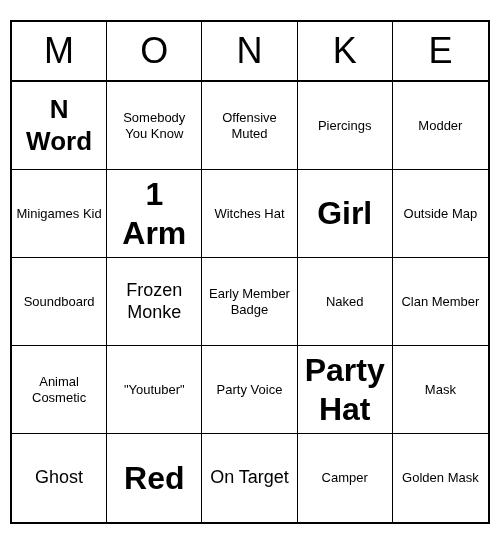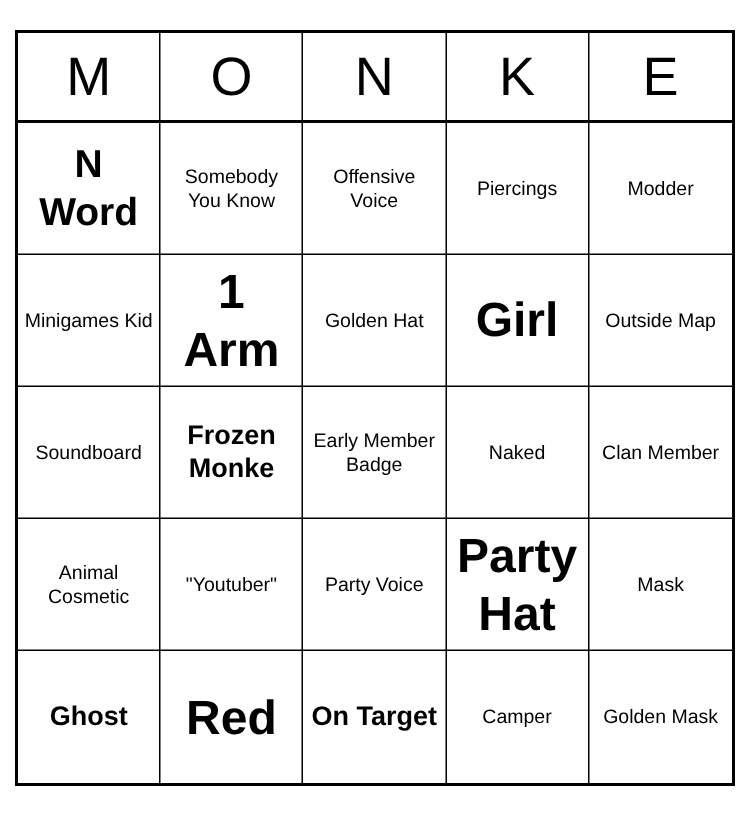--- a/index.html
+++ b/index.html
@@ -74,43 +74,43 @@
       font-weight: bold;
     }
 
     .cell.xlarge {
       font-size: 32px;
       font-weight: bold;
     }
 
     .cell.medium {
       font-size: 18px;
-      font-weight: bold;
+      font-weight: normal;
     }
   </style>
 </head>
 <body>
 
 <div class="bingo-card">
   <div class="header-row">
   <div class="header-cell">M</div>
       <div class="header-cell">O</div>
       <div class="header-cell">N</div>
       <div class="header-cell">K</div>
       <div class="header-cell">E</div>
     </div>
   <div class="grid">
   <div class="cell large">N Word</div>
       <div class="cell">Somebody You Know</div>
-      <div class="cell">Offensive Voice</div>
+      <div class="cell">Offensive Muted</div>
       <div class="cell">Piercings</div>
       <div class="cell">Modder</div>
       <div class="cell">Minigames Kid</div>
       <div class="cell xlarge">1 Arm</div>
-      <div class="cell">Golden Hat</div>
+      <div class="cell">Witches Hat</div>
       <div class="cell xlarge">Girl</div>
       <div class="cell">Outside Map</div>
       <div class="cell">Soundboard</div>
       <div class="cell medium">Frozen Monke</div>
       <div class="cell">Early Member Badge</div>
       <div class="cell">Naked</div>
       <div class="cell">Clan Member</div>
       <div class="cell">Animal Cosmetic</div>
       <div class="cell">"Youtuber"</div>
       <div class="cell">Party Voice</div>

